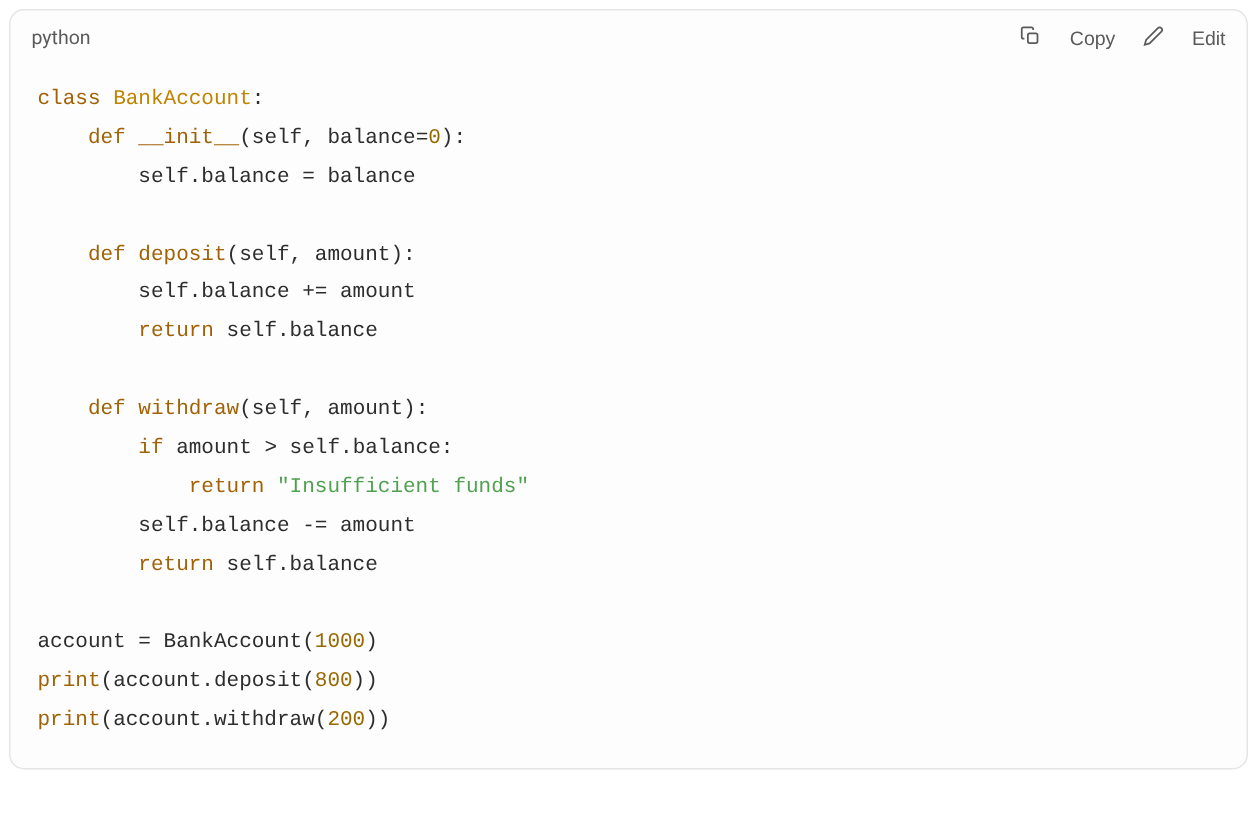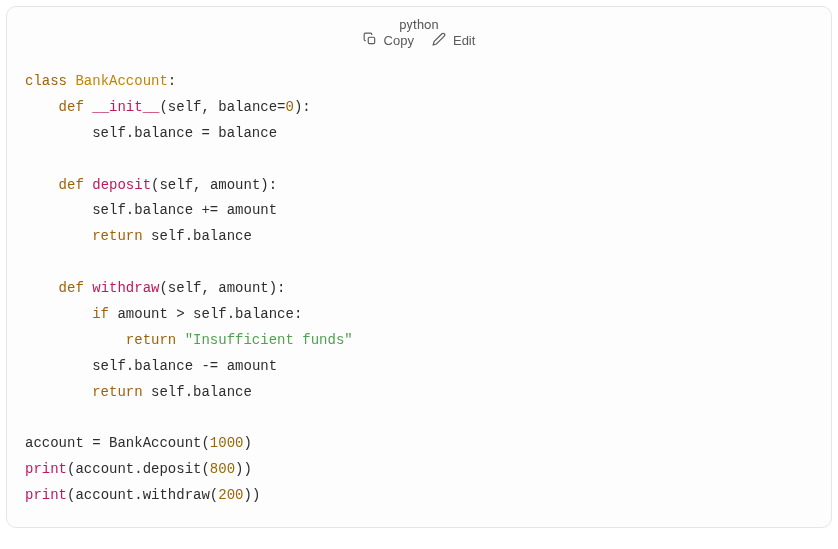--- a/index.html
+++ b/index.html
@@ -18,35 +18,34 @@
       overflow: hidden;
       background: #fdfdfd;
     }
     .code-header {
       display: flex;
       justify-content: space-between;
       align-items: center;
       padding: 10px 14px 8px 14px;
       font-size: 13px;
       color: #5a5a5a;
-      flex-direction: column;
     }
     .lang-label {
       color: #5a5a5a;
       font-size: 13px;
     }
     .header-actions {
       display: flex;
       gap: 18px;
       align-items: center;
     }
     .action-btn {
       display: flex;
       align-items: center;
-      gap: 7px;
+      gap: 19px;
       color: #5a5a5a;
       font-size: 13px;
       cursor: pointer;
       background: none;
       border: none;
     }
     .action-btn svg {
       width: 14px;
       height: 14px;
     }
@@ -54,21 +53,21 @@
       padding: 12px 18px 18px 18px;
       font-family: "SFMono-Regular", Consolas, "Liberation Mono", Menlo, monospace;
       font-size: 14px;
       line-height: 1.85;
       color: #2d2d2d;
       white-space: pre;
       overflow-x: auto;
     }
     .kw { color: #a16207; }
     .cls { color: #c18401; }
-    .fn { color: #be185d; margin-top: 28px; }
+    .fn { color: #a16207; margin-top: 28px; }
     .param { color: #2d2d2d; }
     .num { color: #986801; }
     .str { color: #50a14f; }
     .op { color: #2d2d2d; }
     .pn { color: #2d2d2d; }
     .id { color: #2d2d2d; }
   </style>
 </head>
 <body>
 

